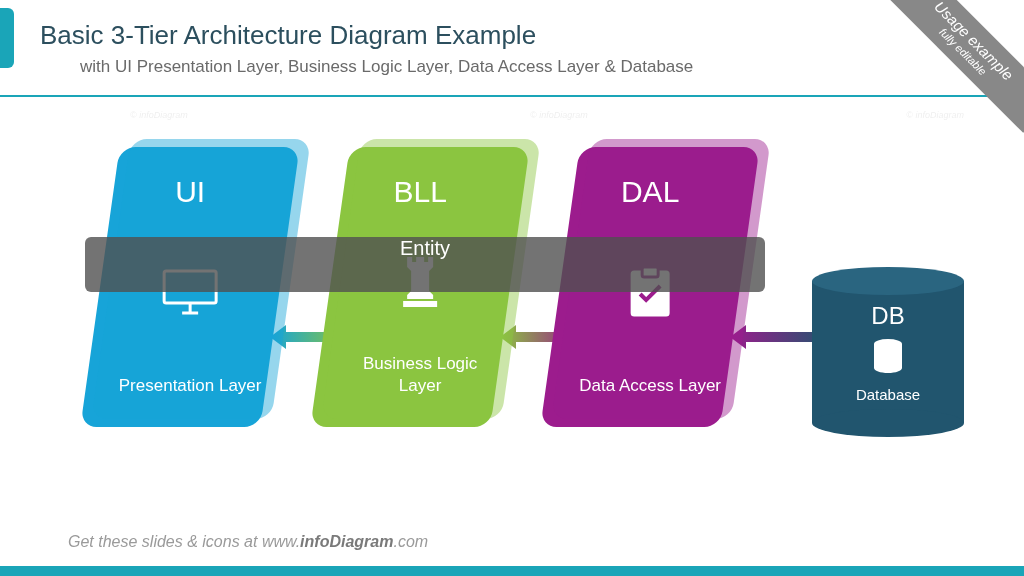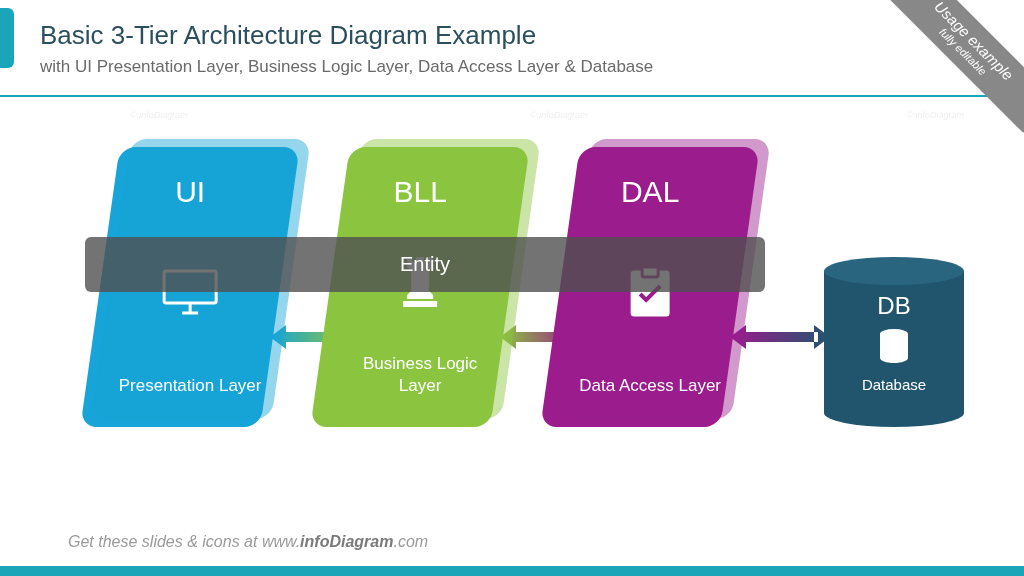--- a/index.html
+++ b/index.html
@@ -17,20 +17,21 @@
     .title {
       font-size: 26px;
       font-weight: 400;
       color: #2c4f5e;
     }
     .subtitle {
       font-size: 17px;
       font-weight: 400;
       color: #6a6a6a;
       margin-top: 6px;
+      margin-left: 40px;
     }
     .divider {
       height: 2px;
       background: #1aa5b8;
       margin: 8px 0 0 0;
     }
     .side-tab {
       position: absolute;
       left: 0;
       top: 8px;
@@ -96,30 +97,30 @@
     .entity-bar {
       position: absolute;
       left: 85px;
       top: 110px;
       width: 680px;
       height: 55px;
       background: rgba(80,80,80,0.8);
       border-radius: 6px;
       color: #fff;
       display: flex;
-      align-items: center;
+      align-items: flex-start;
       justify-content: center;
       font-size: 20px;
       z-index: 5;
     }
     .db-cylinder {
       position: absolute;
       right: 60px;
-      top: 130px;
-      width: 140px;
+      top: 140px;
+      width: 152px;
       height: 170px;
       z-index: 2;
       text-decoration: underline;
     }
     .db-shape {
       width: 100%;
       height: 100%;
       position: relative;
     }
     .db-body {

